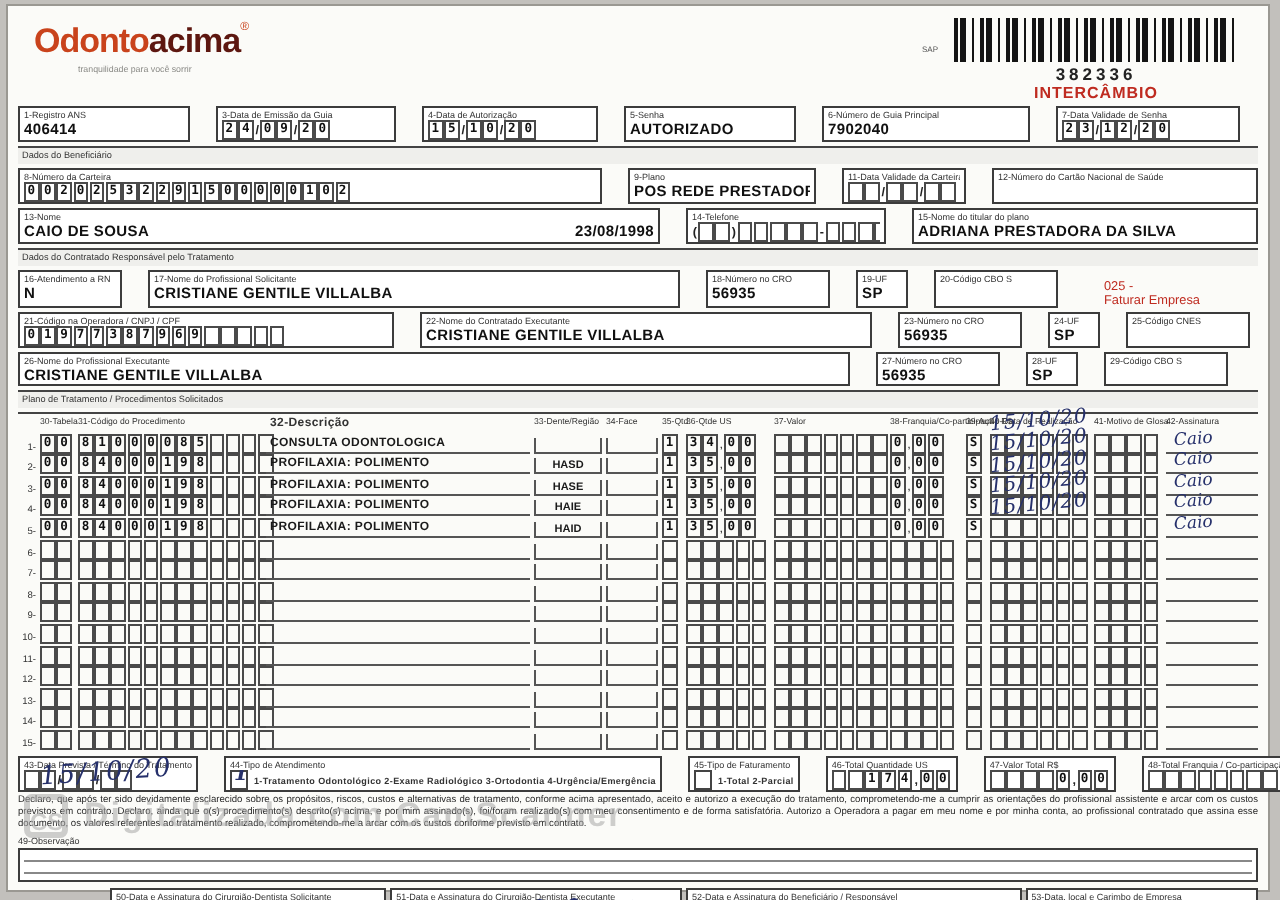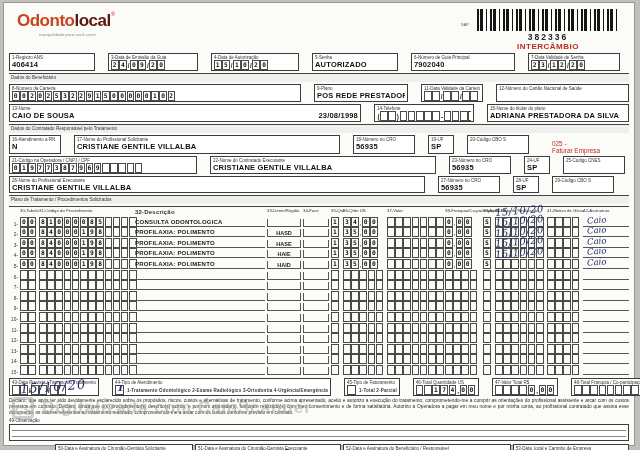--- a/index.html
+++ b/index.html
@@ -93,21 +93,21 @@
   .wmtext{font-size:17px;font-weight:bold;color:#a8a8a8;letter-spacing:1px;white-space:nowrap;}
 </style>
 </head>
 <body>
 
 <div class="page">
 <div class="paper">
 
   <div class="tophdr">
     <div class="logo">
-      <div><span class="lg1">Odonto</span><span class="lg2">local</span><span class="lgr">®</span></div>
+      <div><span class="lg1">Odonto</span><span class="lg2">acima</span><span class="lgr">®</span></div>
       <div class="tagline">tranquilidade para você sorrir</div>
     </div>
     <div class="bcwrap">
       <span class="sap">SAP</span>
       <div class="bars"></div>
       <div class="bcnum">382336</div>
       <div class="bctag">INTERCÂMBIO</div>
     </div>
   </div>
 
@@ -153,21 +153,21 @@
       <div class="lbl">11-Data Validade da Carteira</div>
       <div class="val"><span><span class="cb"></span><span class="cb"></span><span class="sep">/</span><span class="cb"></span><span class="cb"></span><span class="sep">/</span><span class="cb"></span><span class="cb"></span></span></div>
     </div>
     <div class="fbox" style="flex:1">
       <div class="lbl">12-Número do Cartão Nacional de Saúde</div>
       <div class="val"></div>
     </div>
   </div>
 
   <div class="frow">
-    <div class="fbox" style="width:352px">
+    <div class="fbox" style="width:321px">
       <div class="lbl">13-Nome</div>
       <div class="val valrow">
             <span>CAIO DE SOUSA</span>
             <span>23/08/1998</span>
           </div>
     </div>
     <div class="fbox" style="width:100px">
       <div class="lbl">14-Telefone</div>
       <div class="val"><span><span class="sep">(</span><span class="cb"></span><span class="cb"></span><span class="sep">)</span><span class="cb"></span><span class="cb"></span><span class="cb"></span><span class="cb"></span><span class="cb"></span><span class="sep">-</span><span class="cb"></span><span class="cb"></span><span class="cb"></span><span class="cb"></span></span></div>
     </div>

